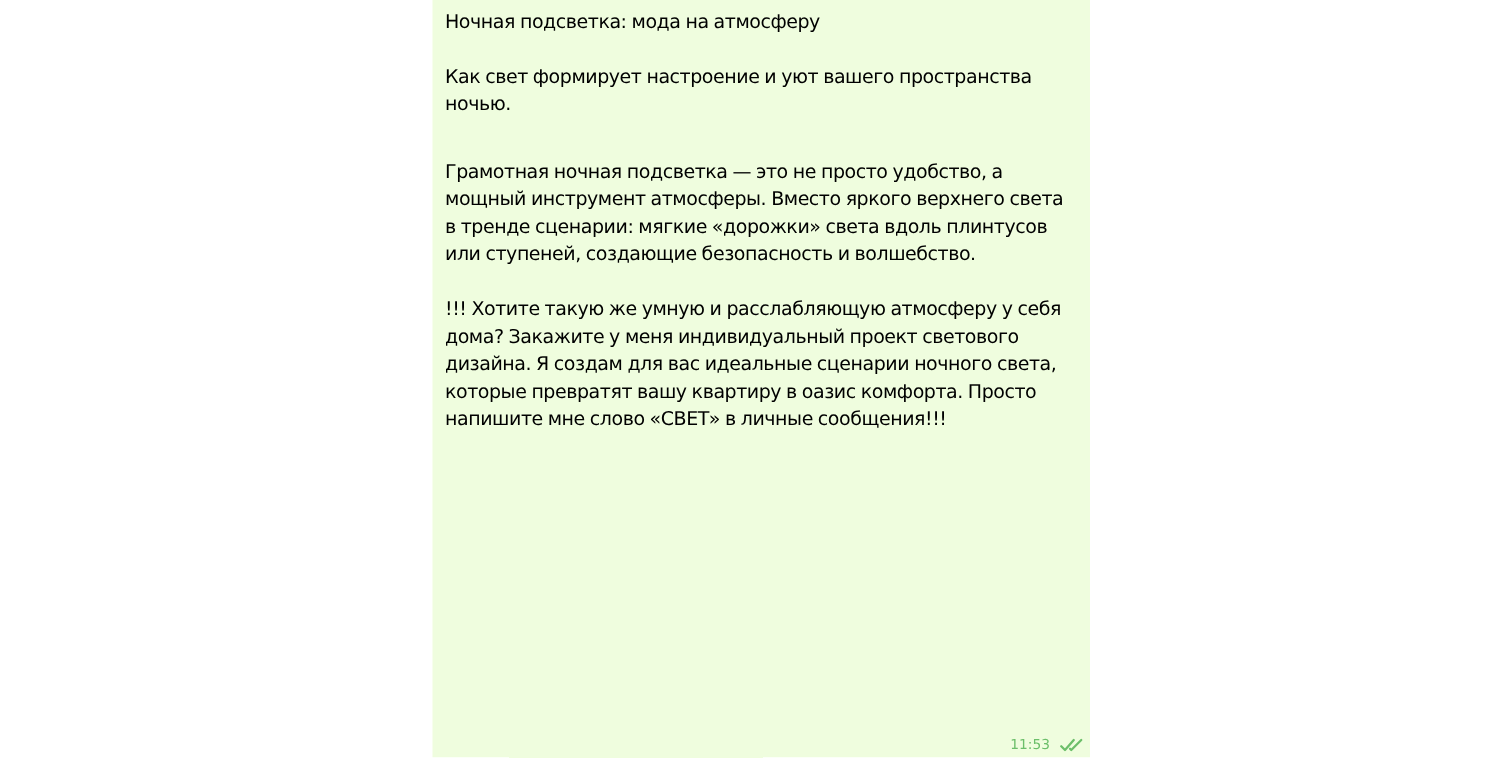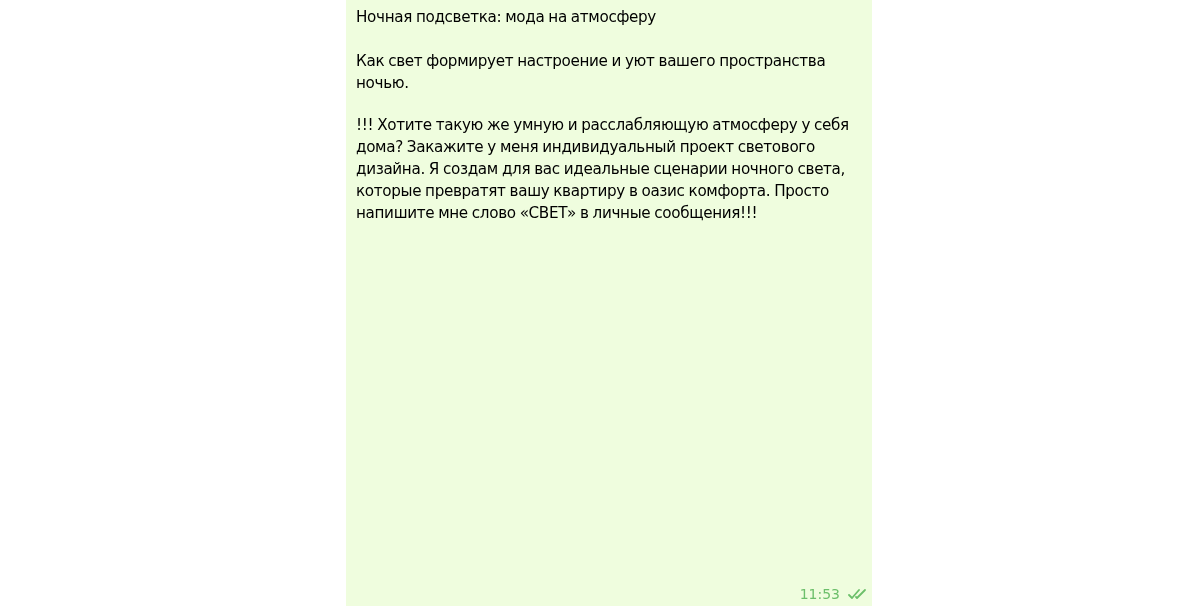--- a/index.html
+++ b/index.html
@@ -33,50 +33,54 @@
       line-height: 22px;
       color: #000000;
       letter-spacing: -0.35px;
       word-spacing: -0.5px;
     }
     .para {
       margin: 0 0 22px 0;
       white-space: pre-line;
     }
     .para.gap2 {
-      margin-bottom: 20px;
+      margin-bottom: 32px;
     }
     .para.last {
       margin-bottom: 0;
       display: inline;
     }
     .meta {
       position: absolute;
       right: 4px;
       bottom: 4px;
       display: flex;
       align-items: center;
       gap: 8px;
       font-family: "DejaVu Sans", sans-serif;
-      font-size: 14px;
+      font-size: 11px;
       color: #6cbf6a;
     }
     .check-icon svg {
       display: block;
     }
   </style>
 </head>
 <body>
 
 <div class="chat-area">
   <div class="message-bubble">
     <div class="message-text">
       <p class="para">Ночная подсветка: мода на атмосферу</p>
       <p class="para gap2">Как свет формирует настроение и уют вашего пространства
 ночью.</p>
+      <p class="para">Грамотная ночная подсветка — это не просто удобство, а
+мощный инструмент атмосферы. Вместо яркого верхнего света
+в тренде сценарии: мягкие «дорожки» света вдоль плинтусов
+или ступеней, создающие безопасность и волшебство.</p>
       <p class="para last">!!! Хотите такую же умную и расслабляющую атмосферу у себя
 дома? Закажите у меня индивидуальный проект светового
 дизайна. Я создам для вас идеальные сценарии ночного света,
 которые превратят вашу квартиру в оазис комфорта. Просто
 напишите мне слово «СВЕТ» в личные сообщения!!!</p>
     </div>
     <div class="meta">
       <span>11:53</span>
       <span class="check-icon">
         <svg width="20" height="12" viewBox="0 0 20 12">

